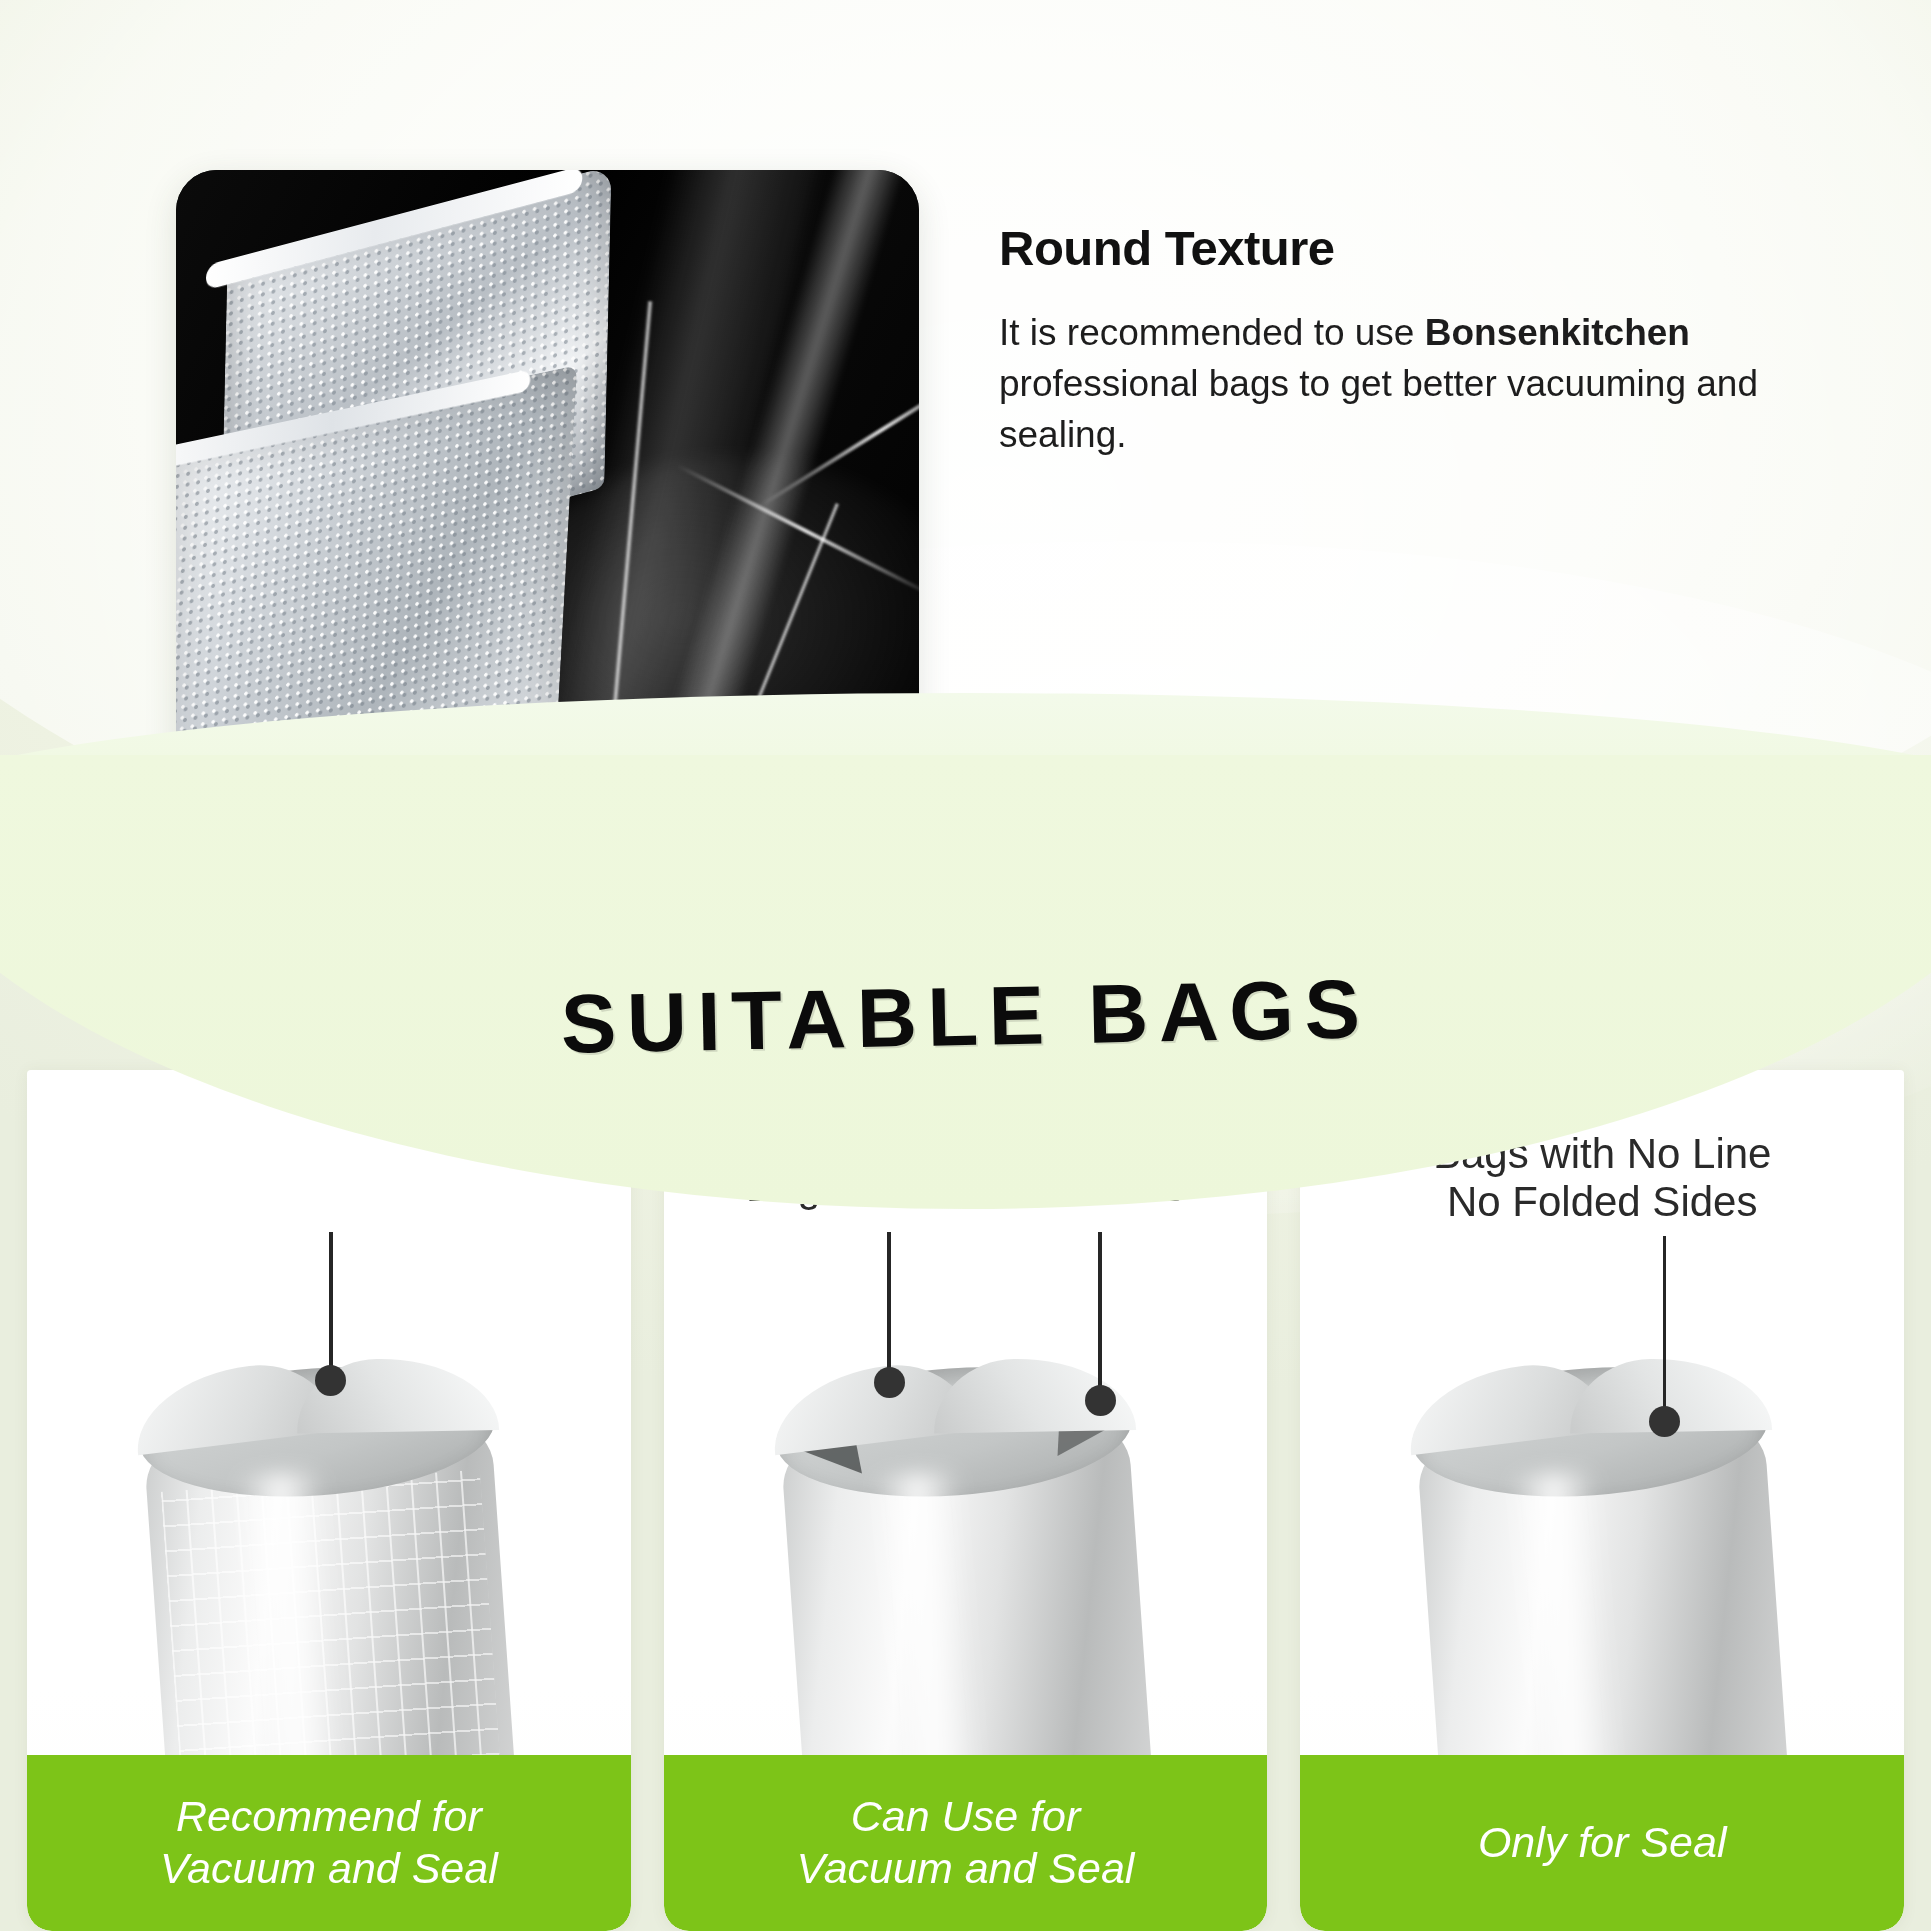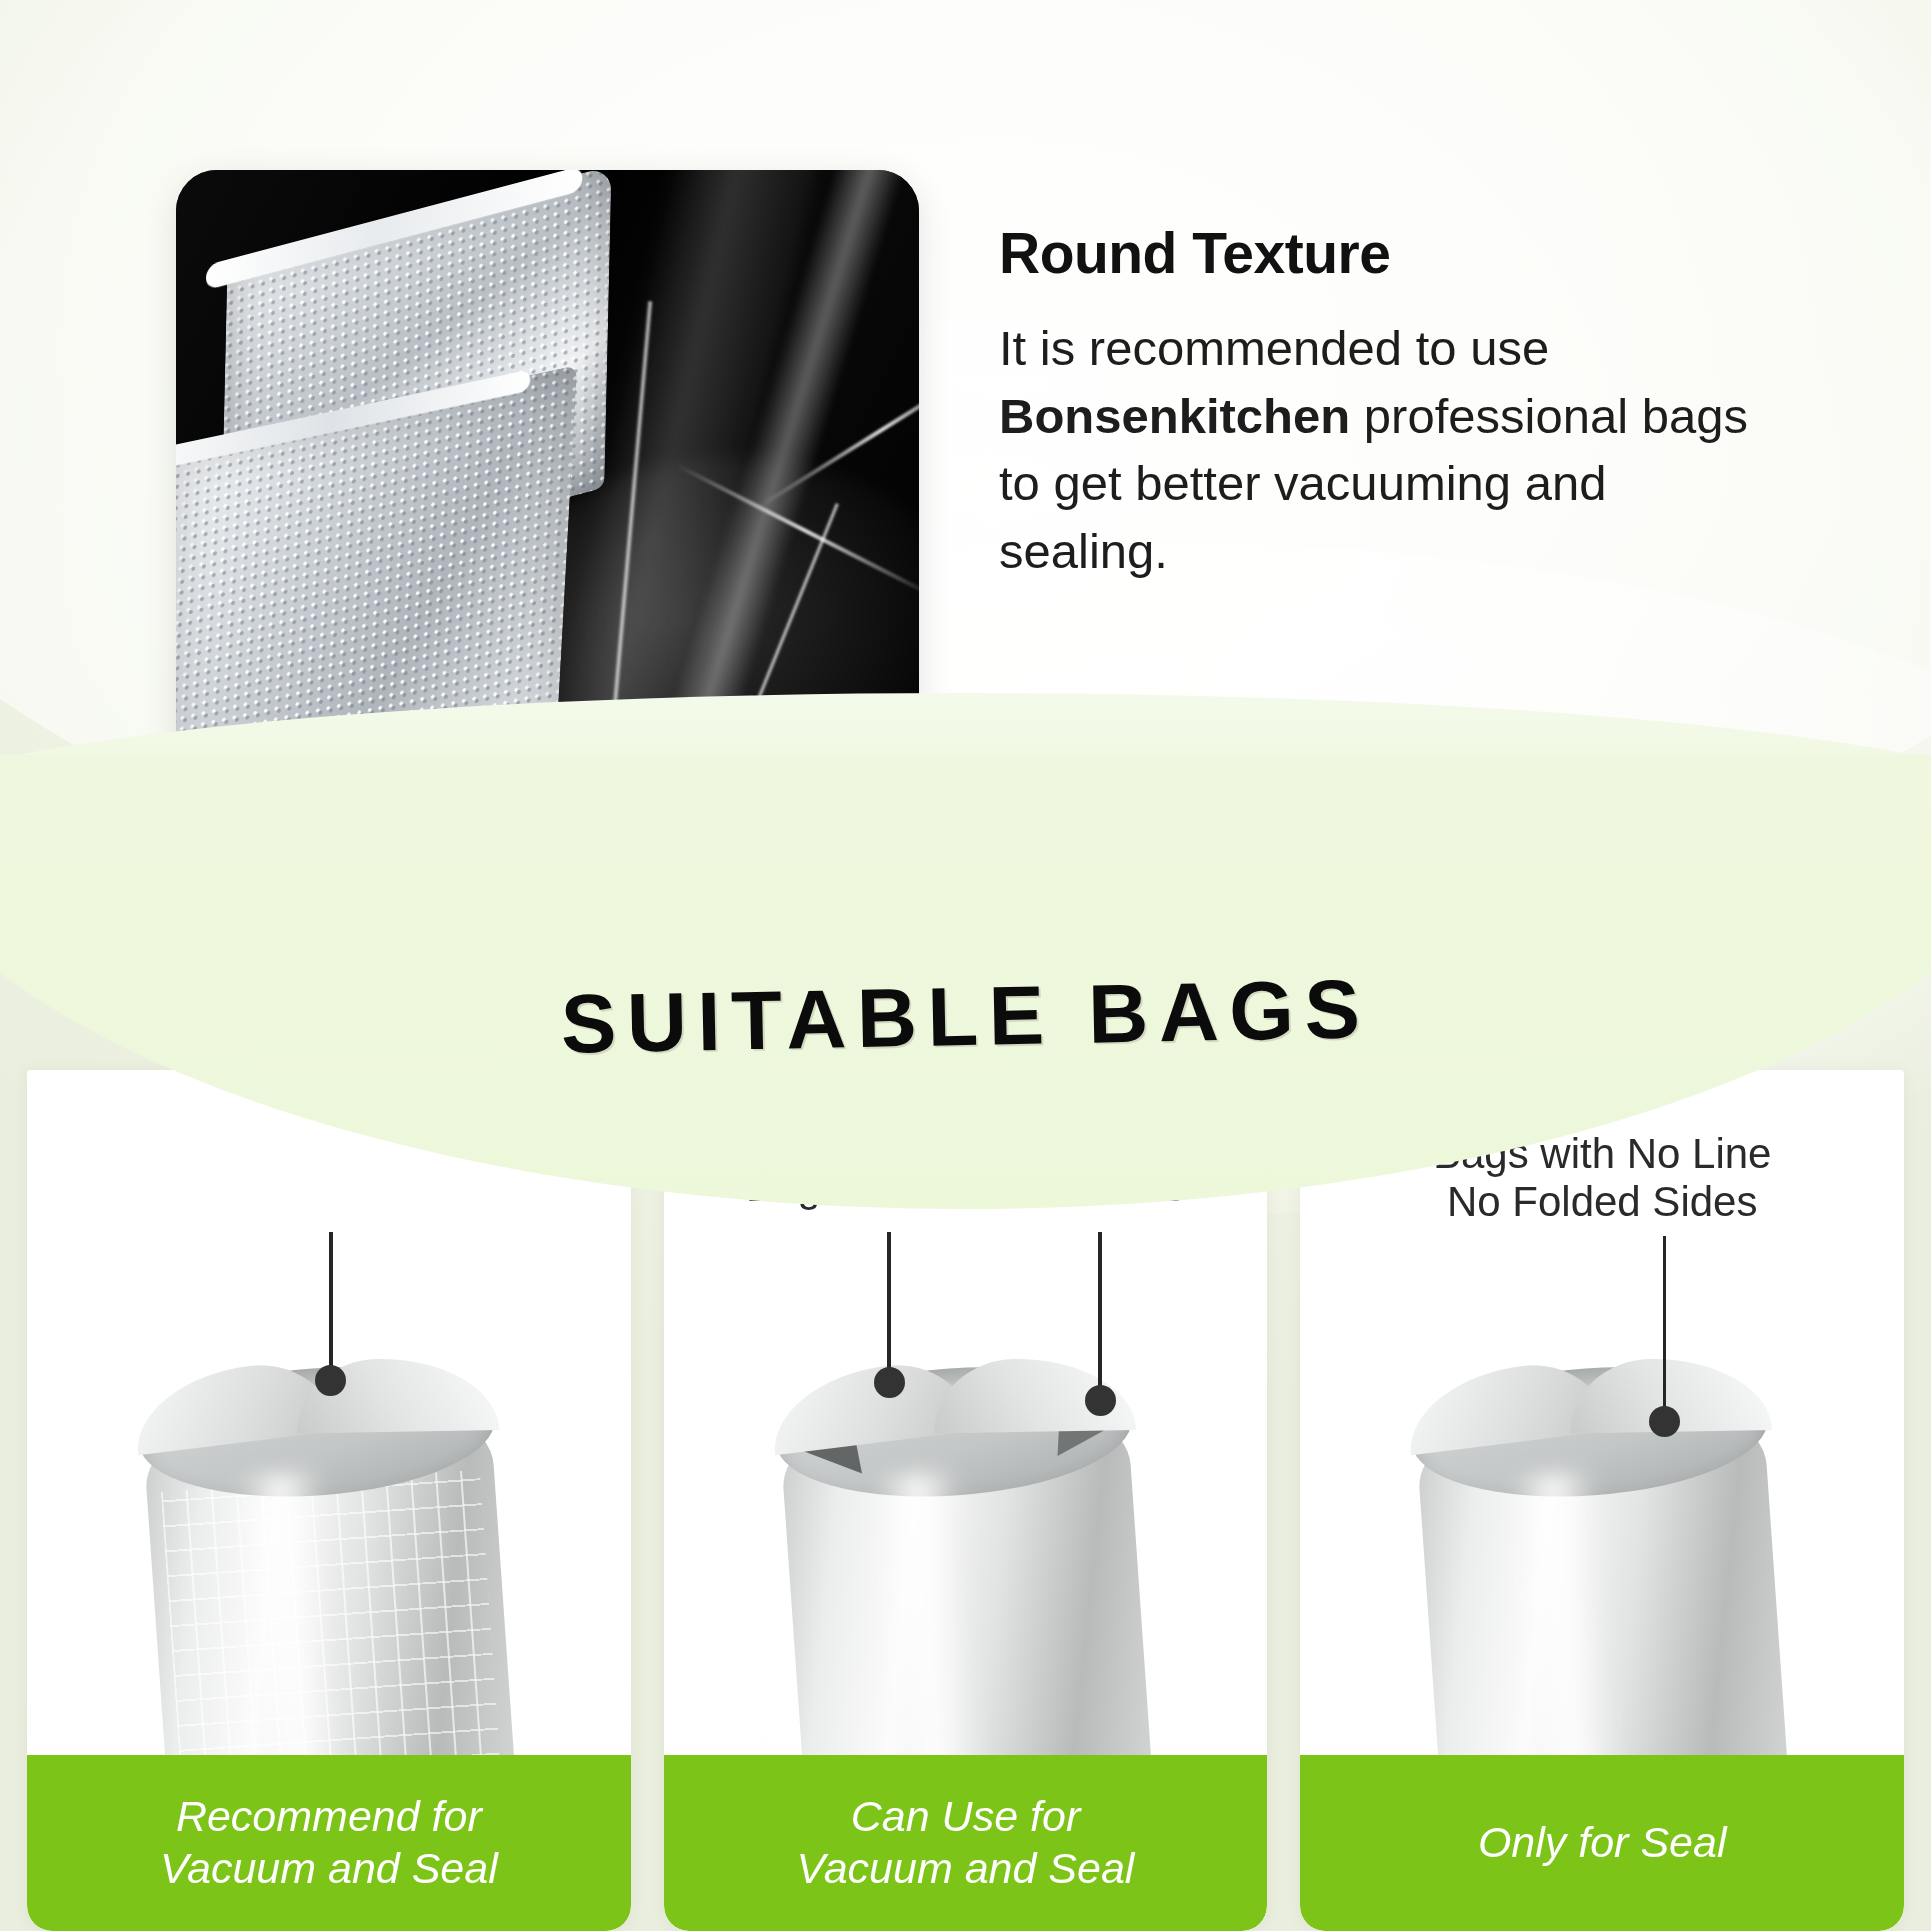--- a/index.html
+++ b/index.html
@@ -121,27 +121,27 @@
     transform:rotate(-4deg);
   }
   .filmEdge i{
     position:absolute; display:block;
     background:linear-gradient(90deg, rgba(255,255,255,0), rgba(255,255,255,.85), rgba(255,255,255,0));
     filter:blur(0.8px);
   }
 
   .heroText{ position:absolute; left:999px; top:224px; width:792px; }
   .heroTitle{
-    font-size:57px; font-weight:bold; color:#111;
+    font-size:49px; font-weight:bold; color:#111;
     letter-spacing:-0.5px; line-height:1.02;
     font-stretch:condensed;
   }
   .heroBody{
     margin-top:33px;
-    font-size:49px; line-height:1.38; color:#1d1d1d;
+    font-size:37px; line-height:1.38; color:#1d1d1d;
     max-width:772px;
   }
   .heroBody b{ font-weight:bold; }
 
   
   .band{
     position:absolute; left:-135px; top:755px;
     width:2201px; height:454px;
     border-radius:0 0 50% 50% / 0 0 100% 100%;
     background:linear-gradient(#eff8de,#edf7da);

